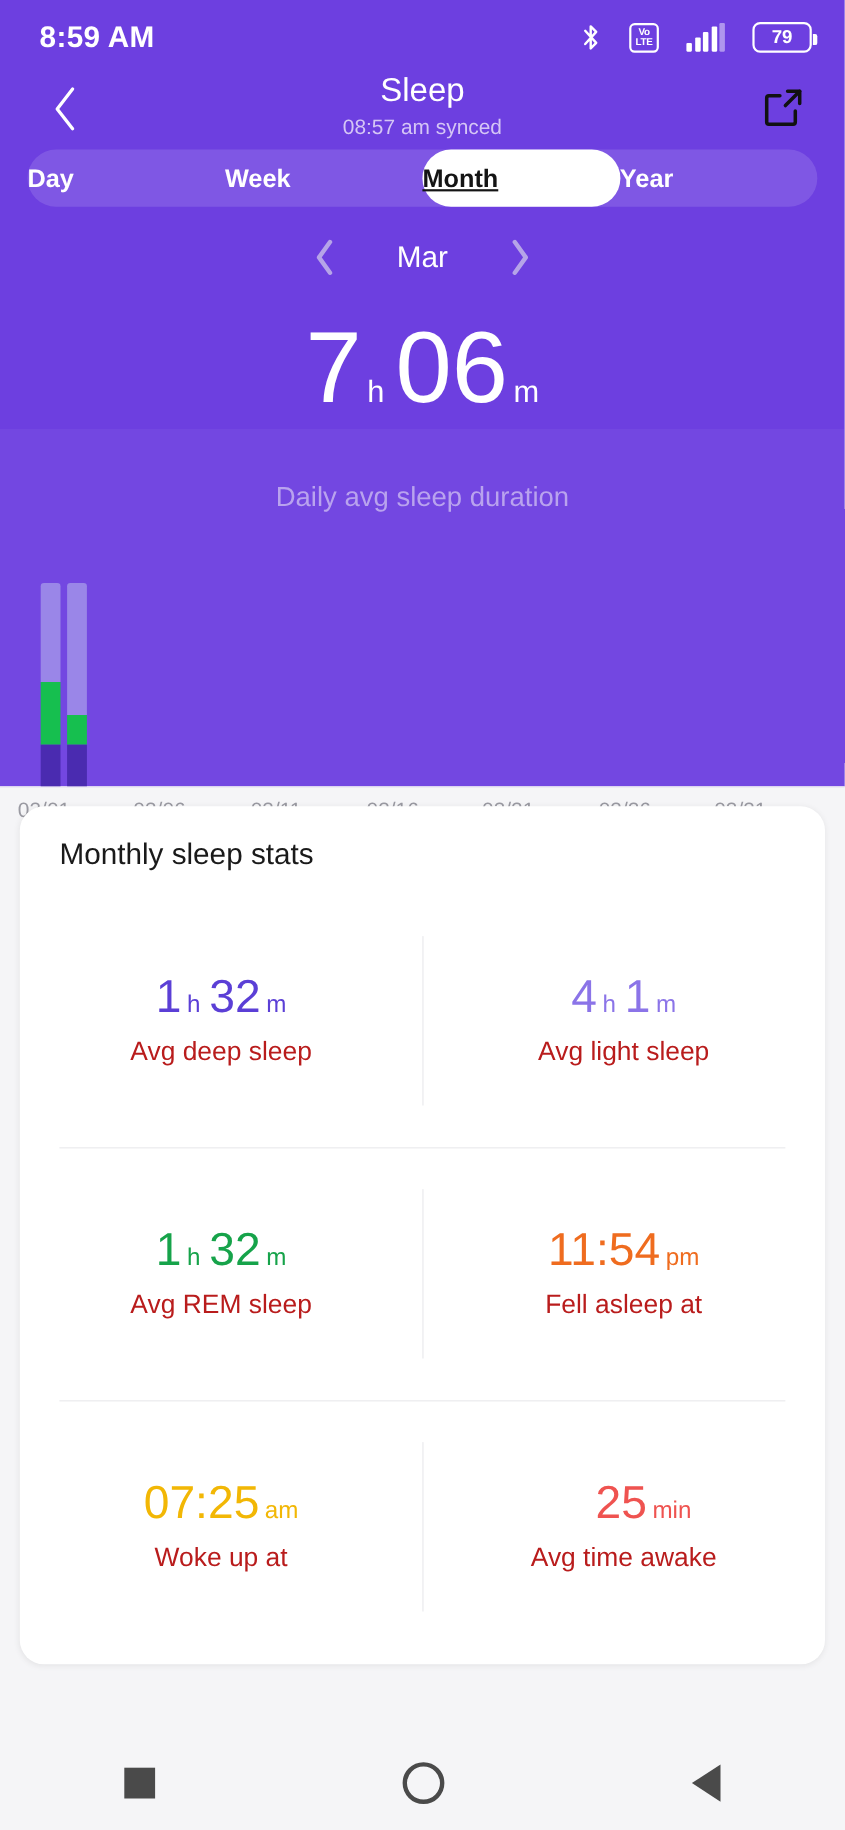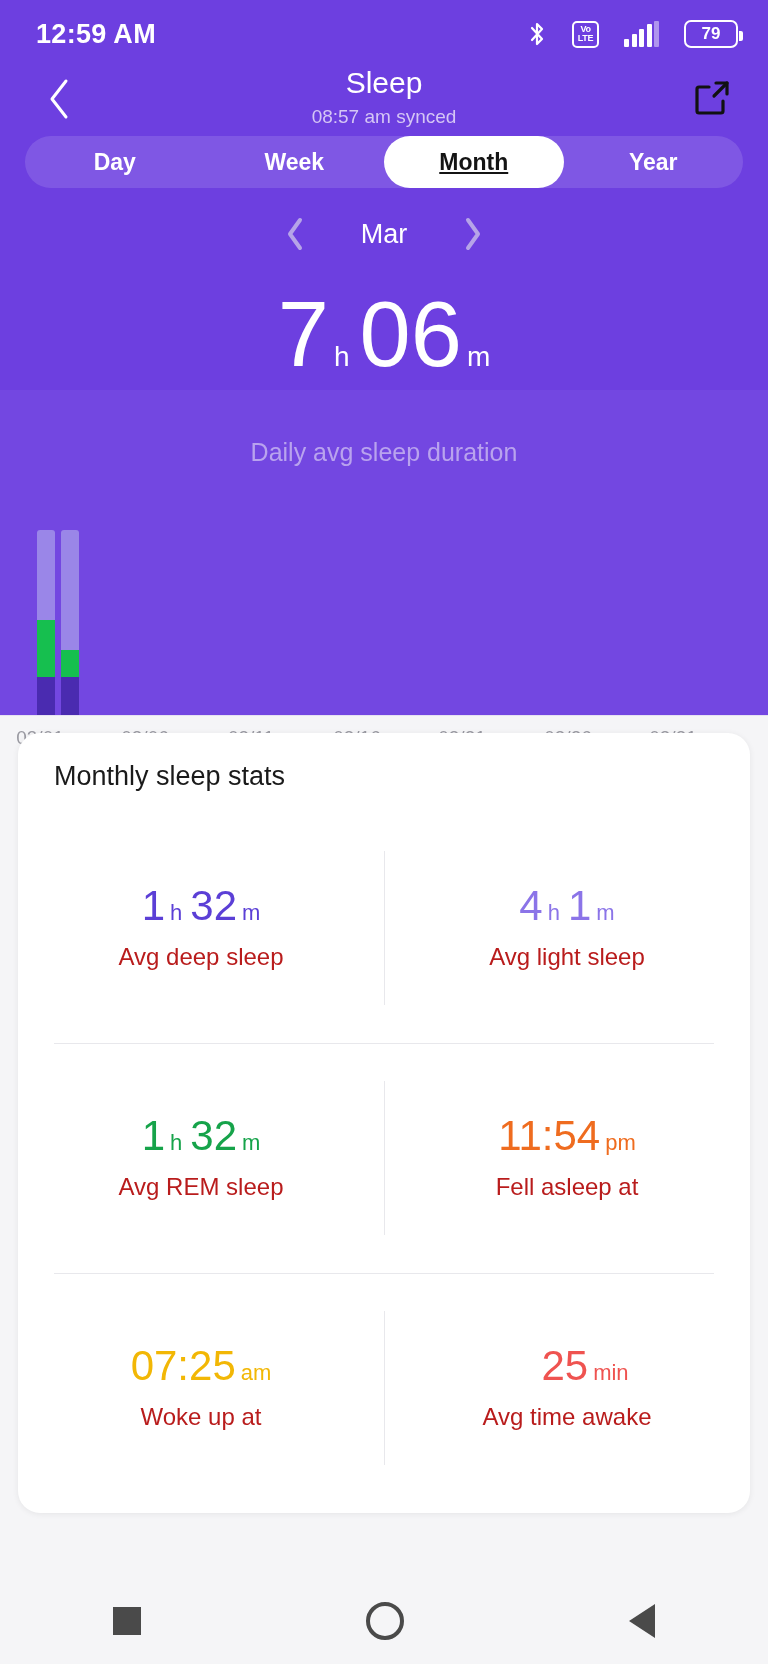--- a/index.html
+++ b/index.html
@@ -80,21 +80,21 @@
   .title-main { color:#ffffff; font-size:30px; line-height:42px; }
   .title-sub  { color:#d5c6f5; font-size:19px; line-height:26px; }
 
   
   .tabs {
     position:absolute; left:25px; top:136px; width:718px; height:52px;
     background:rgba(255,255,255,0.13); border-radius:26px;
     display:flex; align-items:center; z-index:6;
   }
   .tab {
-    flex:1; height:52px; display:flex; align-items:center; justify-content:center;
+    flex:1; height:52px; display:flex; align-items:center; justify-content:flex-start;
     color:#ffffff; font-size:23px; font-weight:bold; border-radius:26px;
   }
   .tab.active { background:#ffffff; color:#141414;text-decoration:underline; }
 
   
   .monthnav {
     position:absolute; left:0; right:0; top:210px; height:48px;
     display:flex; align-items:center; justify-content:center; gap:30px; z-index:6;
   }
   .monthnav .chev { width:34px; height:34px; display:flex; align-items:center; justify-content:center; }
@@ -203,21 +203,21 @@
       </div>
       <div class="bar" style="left: 61px;">
         <div class="seg light" style="height: 120px;"></div>
         <div class="seg rem" style="height: 27px;"></div>
         <div class="seg deep" style="height: 38px;"></div>
       </div>
     </div>
 </div>
 
 <div class="statusbar">
-  <div class="status-time">12:59 AM</div>
+  <div class="status-time">8:59 AM</div>
   <div class="status-icons">
     <svg class="bt-icon" viewBox="0 0 20 26">
       <path d="M5 7 L15 18 L10 23 L10 3 L15 8 L5 19" fill="none" stroke="#ffffff" stroke-width="2.2" stroke-linejoin="round" stroke-linecap="round"></path>
     </svg>
     <div class="volte-icon">
       <span>Vo</span>
       <span>LTE</span>
     </div>
     <div class="signal">
       <i></i>

